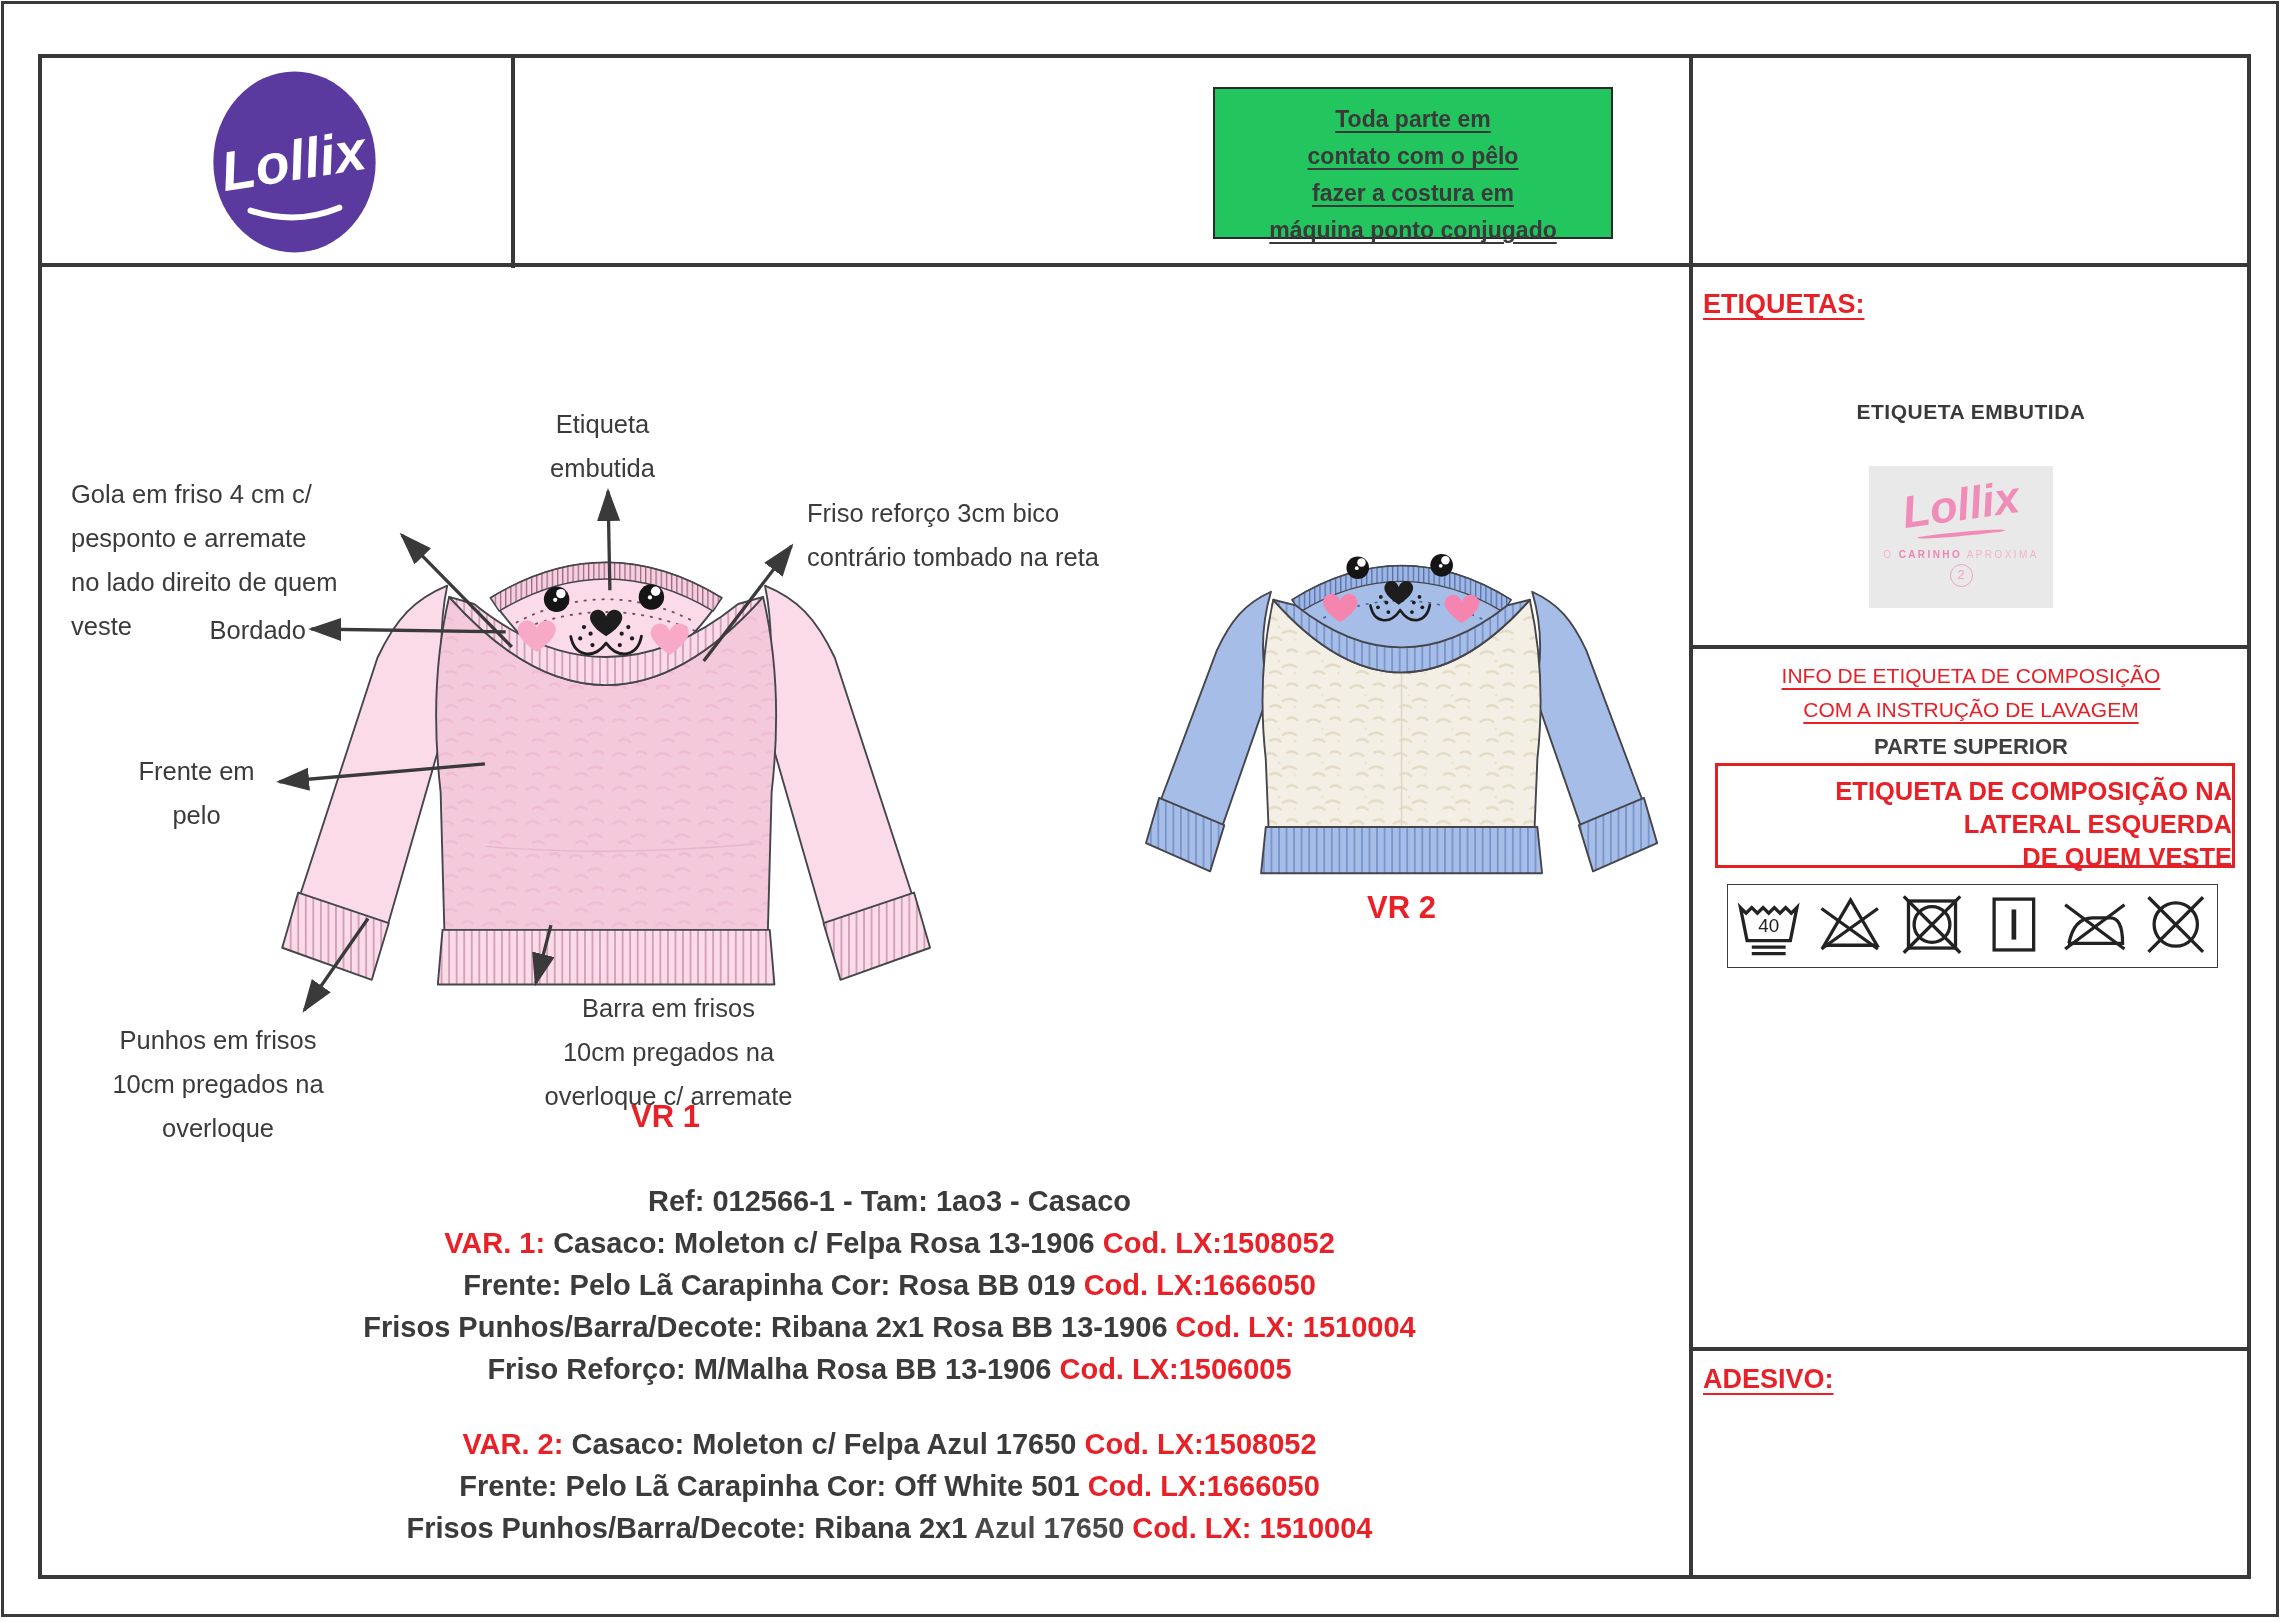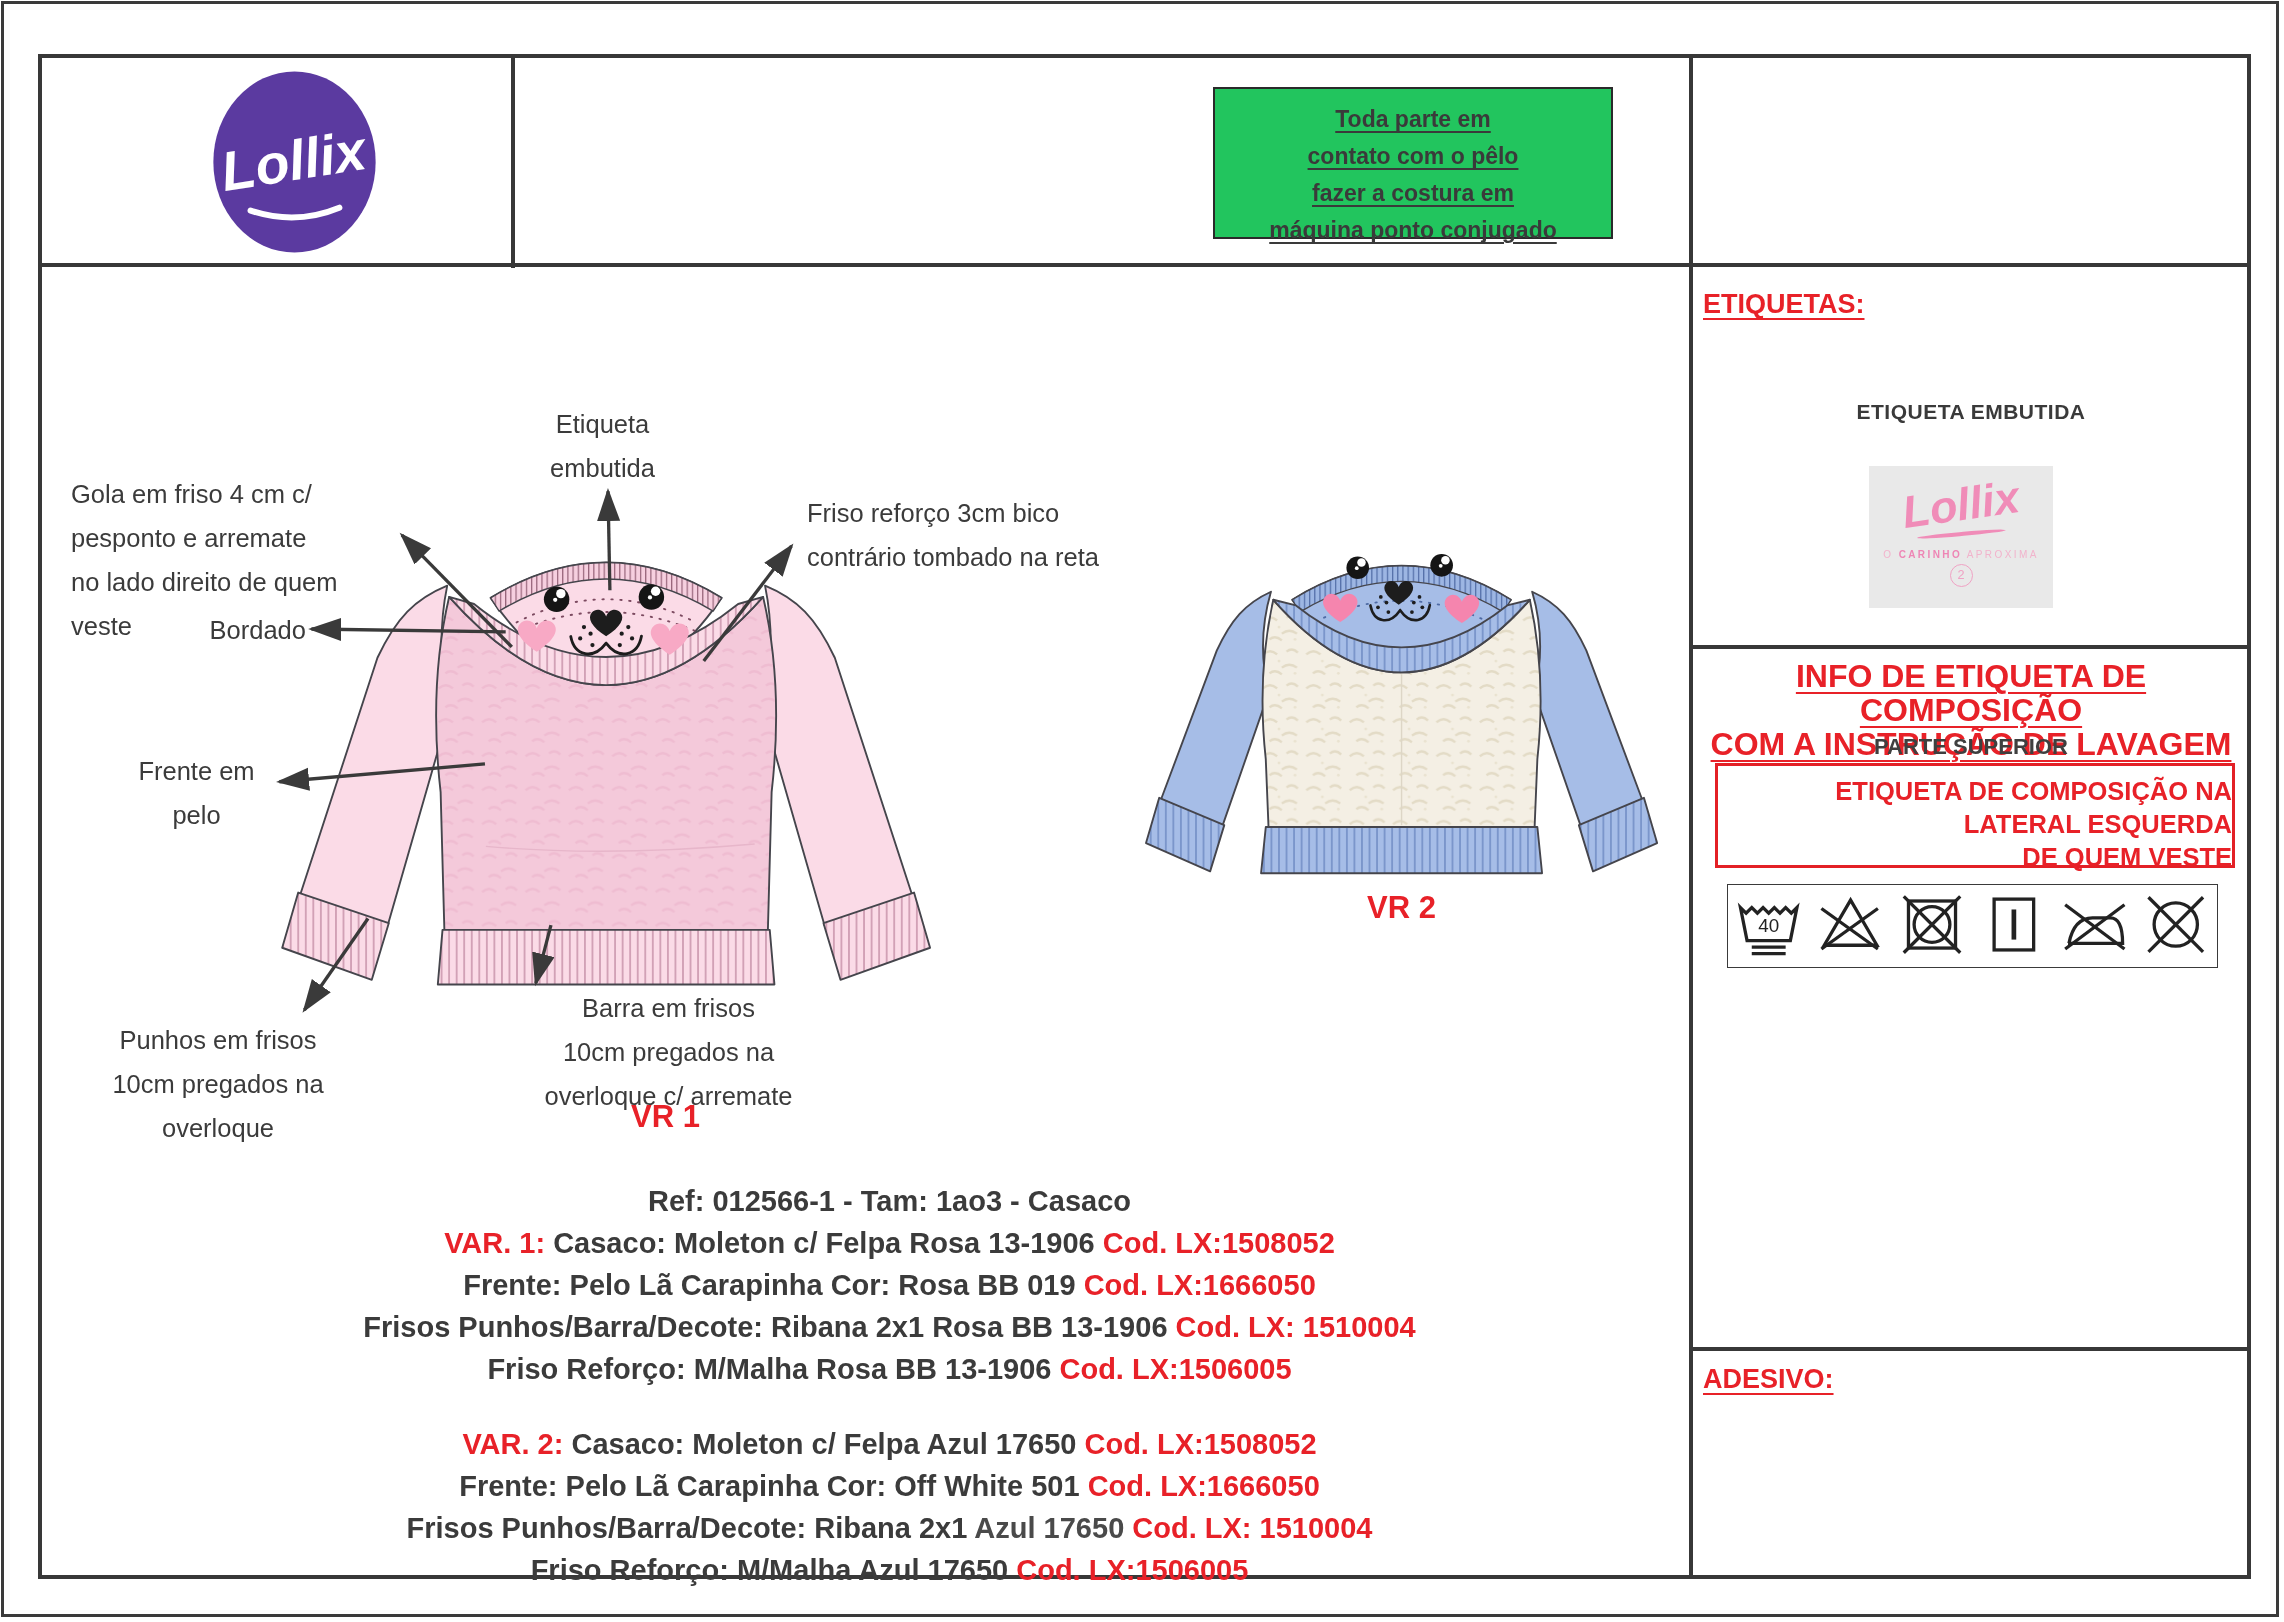--- a/index.html
+++ b/index.html
@@ -33,21 +33,21 @@
   .embutida-title{left:1691px;top:400px;width:560px;text-align:center;font-size:21px;font-weight:bold;color:#3a3a3a;letter-spacing:0.5px;}
   .label-card{left:1869px;top:466px;width:184px;height:142px;background:#e9e9e9;text-align:center;}
   .label-brand{display:inline-block;margin-top:13.2px;font-size:45px;font-weight:bold;font-style:italic;
     color:#f08cb8;transform:rotate(-8deg);}
   .label-swoosh{width:89px;height:4.2px;background:#f08cb8;border-radius:50%;margin:0.9px auto 0;transform:rotate(-5deg);}
   .label-tagline{margin-top:12.3px;font-size:10px;letter-spacing:2.4px;color:#f2b3cc;}
   .label-tagline b{color:#ee86b5;}
   .size-badge{width:21px;height:21px;line-height:21px;border:1.4px solid #f0a2c4;border-radius:50%;
     margin:4.7px auto 0;color:#f0a2c4;font-size:12.7px;}
   .info-title{left:1691px;top:659px;width:560px;text-align:center;}
-  .info-title div{font-size:32px;font-weight:bold;color:#e82128;line-height:34px;
+  .info-title div{font-size:21px;font-weight:normal;color:#e82128;line-height:34px;
     text-decoration:underline;text-decoration-thickness:1.9px;text-underline-offset:4.7px;}
   .parte-superior{left:1691px;top:734px;width:560px;text-align:center;font-size:22px;font-weight:bold;color:#3f3f3f;}
   .comp-box{left:1715px;top:763px;width:520px;height:105px;border:3.3px solid #e32026;box-sizing:border-box;
     text-align:right;padding-top:8.5px;}
   .comp-box div{font-size:25.5px;font-weight:bold;color:#e82128;line-height:33px;}
   .care-box{left:1727px;top:884px;width:491px;height:84px;border:1.9px solid #3a3a3a;box-sizing:border-box;}
 </style>
 </head>
 <body>
 
@@ -236,21 +236,20 @@
 
   <div class="abs spec-block">
       <div class="spec-line"><span class="seg-dark">Ref: 012566-1 - Tam: 1ao3 - Casaco</span></div>
       <div class="spec-line"><span class="seg-red">VAR. 1: </span><span class="seg-dark">Casaco: Moleton c/ Felpa Rosa 13-1906 </span><span class="seg-red">Cod. LX:1508052</span></div>
       <div class="spec-line"><span class="seg-dark">Frente: Pelo Lã Carapinha Cor: Rosa BB 019 </span><span class="seg-red">Cod. LX:1666050</span></div>
       <div class="spec-line"><span class="seg-dark">Frisos Punhos/Barra/Decote: Ribana 2x1 Rosa BB 13-1906 </span><span class="seg-red">Cod. LX: 1510004</span></div>
       <div class="spec-line"><span class="seg-dark">Friso Reforço: M/Malha Rosa BB 13-1906 </span><span class="seg-red">Cod. LX:1506005</span></div>
       <div class="spec-line gap"><span class="seg-red">VAR. 2: </span><span class="seg-dark"> Casaco: Moleton c/ Felpa Azul 17650 </span><span class="seg-red">Cod. LX:1508052</span></div>
       <div class="spec-line"><span class="seg-dark">Frente: Pelo Lã Carapinha Cor: Off White 501 </span><span class="seg-red">Cod. LX:1666050</span></div>
       <div class="spec-line"><span class="seg-dark">Frisos Punhos/Barra/Decote: Ribana 2x1 </span><span class="seg-dark2">Azul 17650 </span><span class="seg-red">Cod. LX: 1510004</span></div>
-      <div class="spec-line"><span class="seg-dark">Friso Reforço: M/Malha Azul 17650 </span><span class="seg-red">Cod. LX:1506005</span></div>
     </div>
 
   <div class="abs side-title" style="left:1703px;top:289px;">ETIQUETAS:</div>
 
   <div class="abs embutida-title">ETIQUETA EMBUTIDA</div>
 
   <div class="abs label-card">
     <span class="label-brand">Lollix</span>
     <div class="label-swoosh"></div>
     <div class="label-tagline">

